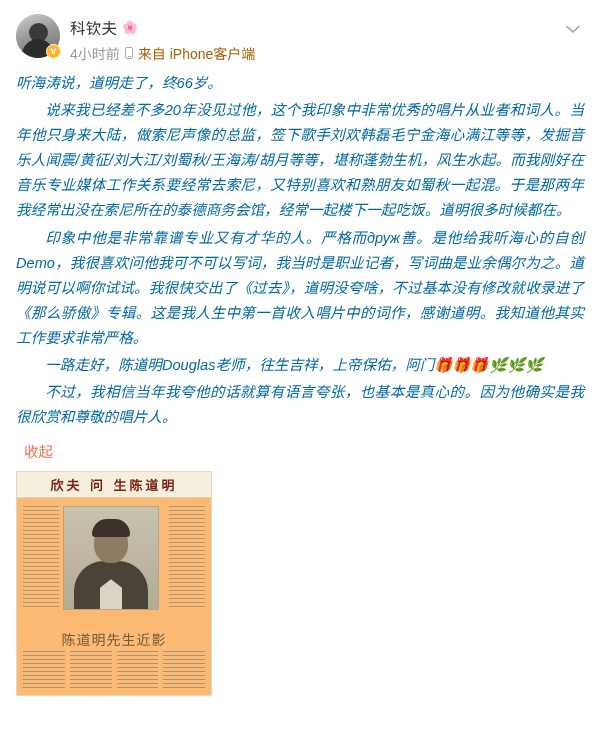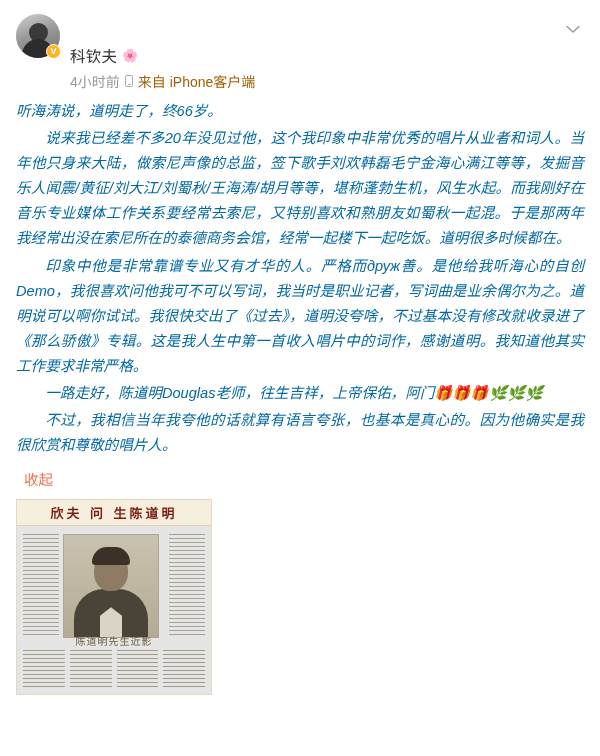--- a/index.html
+++ b/index.html
@@ -86,21 +86,20 @@
     text-align: center;
     font-weight: bold;
   }
 
   .head-text {
     display: flex;
     flex-direction: column;
     justify-content: center;
     padding-top: 2px;
     min-height: 44px;
-    margin-top: 28px;
   }
   .name-row {
     display: flex;
     align-items: center;
     gap: 5px;
   }
   .username {
     font-size: 15.5px;
     color: #333333;
     font-weight: 500;
@@ -170,22 +169,22 @@
     color: #eb7350;
     cursor: pointer;
   }
 
   
   .media {
     padding: 0 16px 14px 16px;
   }
   .news-clip {
     width: 196px;
-    height: 196px;
-    background: #e5e5e5;
+    height: 225px;
+    background: #fdba74;
     border: 1px solid #e2d9c3;
     position: relative;
     overflow: hidden;
     cursor: pointer;
   }
   .clip-band {
     position: absolute;
     left: 0; right: 0;
     top: 0;
     height: 26px;
@@ -253,21 +252,21 @@
     margin-left: -11px;
     background: #d9d4c4;
     clip-path: polygon(50% 0, 100% 28%, 100% 100%, 0 100%, 0 28%);
   }
   .clip-caption {
     position: absolute;
     left: 50%;
     bottom: 46px;
     transform: translateX(-50%);
     font-family: Liberation Sans, sans-serif;
-    font-size: 10px;
+    font-size: 14px;
     color: #6d5b3f;
     letter-spacing: 1px;
     white-space: nowrap;
   }
   .clip-cols {
     position: absolute;
     left: 6px;
     right: 6px;
     bottom: 6px;
     height: 38px;

